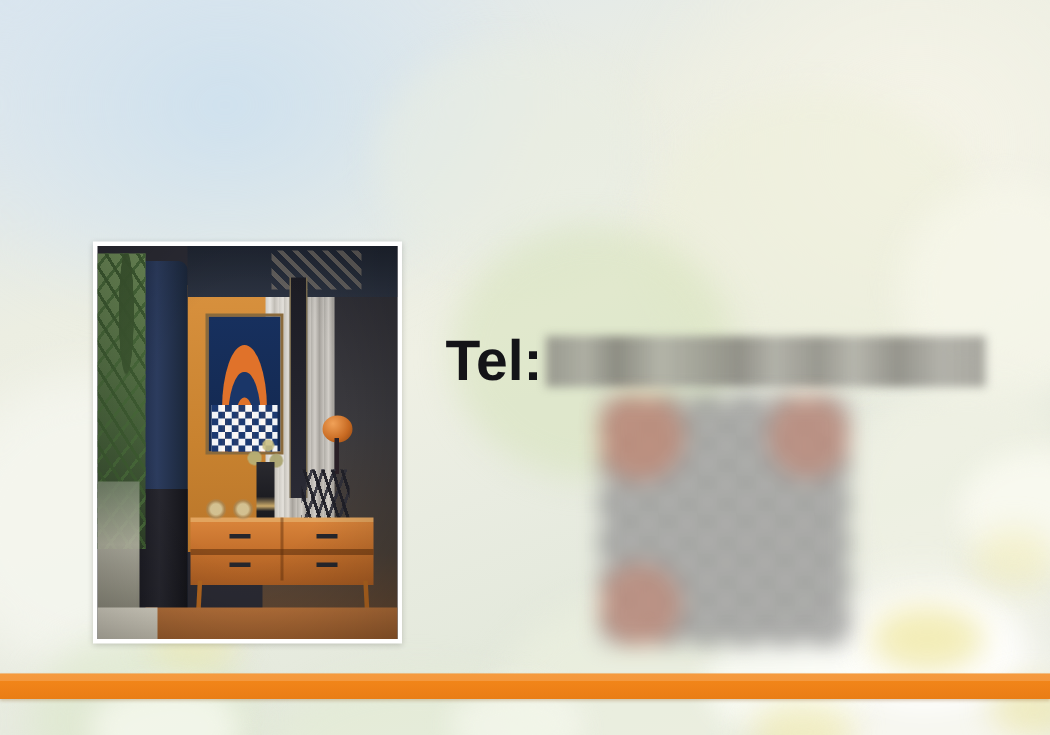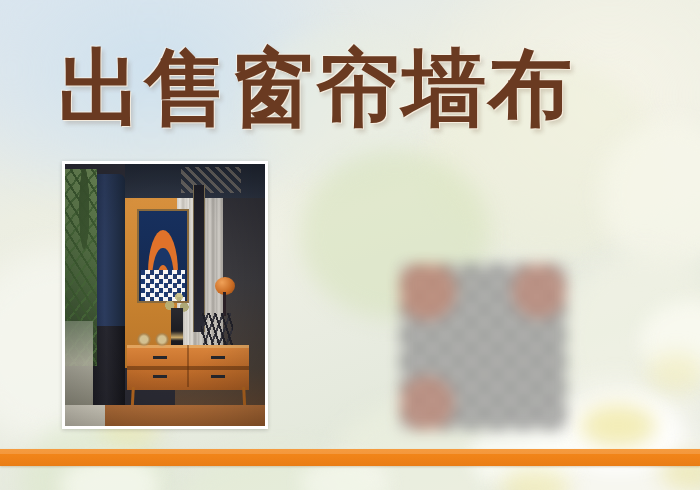--- a/index.html
+++ b/index.html
@@ -315,21 +315,20 @@
   <div class="petal p3"></div>
   <div class="petal p4"></div>
   <div class="petal p5"></div>
 
   <div class="accent a1"></div>
   <div class="accent a2"></div>
   <div class="accent a3"></div>
   <div class="accent a4"></div>
   <div class="accent a5"></div>
 
-  <div class="title">出售窗帘墙布</div>
 
   <div class="photo-frame">
     <div class="photo">
       <div class="ph-wall-right"></div>
       <div class="ph-curtain-white"></div>
       <div class="ph-curtain-right"></div>
       <div class="ph-orangewall"></div>
       <div class="ph-header-dark"></div>
       <div class="ph-header-pat"></div>
       <div class="ph-banner"></div>
@@ -360,20 +359,24 @@
       <div class="ph-smallobj2"></div>
       <div class="ph-leg1"></div>
       <div class="ph-leg2"></div>
       <div class="ph-floor"></div>
       <div class="ph-floor2"></div>
       <div class="ph-vignette"></div>
     </div>
   </div>
 
 
+  <div class="tel-row">
+    <span class="tel-label">Tel:</span>
+    <span class="tel-redacted"></span>
+  </div>
 
   <div class="qr-redacted"></div>
 
   <div class="orange-band">
     <div class="band-shine"></div>
   </div>
 
 </div>
 
 </body></html>

